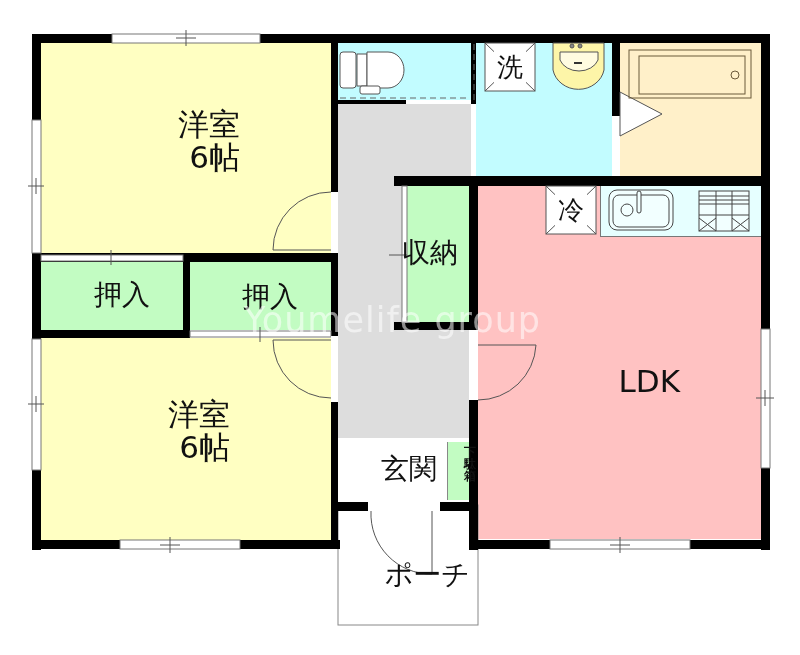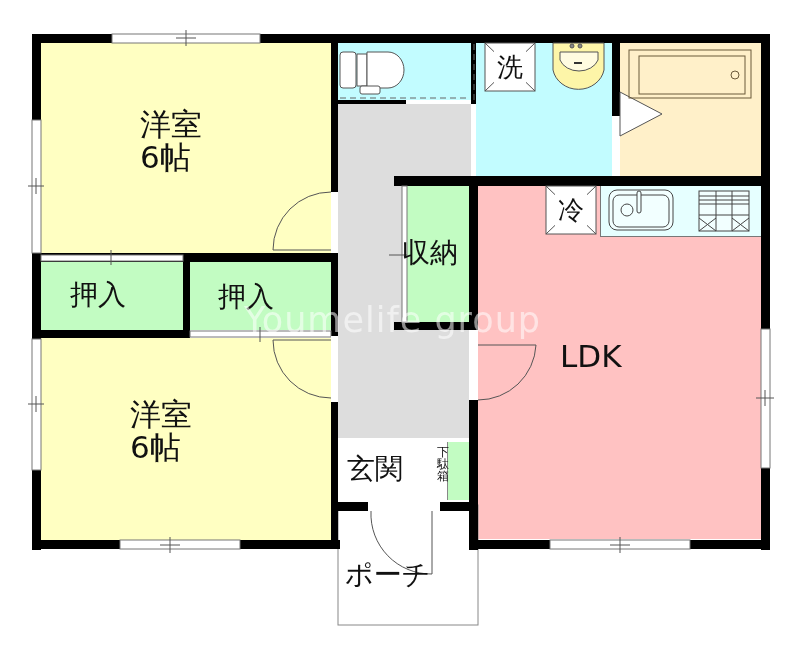--- a/index.html
+++ b/index.html
@@ -1,20 +1,20 @@
 <!DOCTYPE html>
 <html><head>
   <meta charset="utf-8">
   <style>
     html, body { margin: 0; padding: 0; background: #ffffff; }
     body { width: 800px; height: 655px; position: relative; overflow: hidden;
            font-family: "DejaVu Sans", "Liberation Sans", sans-serif; }
     #plan { position: absolute; left: 0; top: 0; width: 800px; height: 655px; }
     .room { position: absolute; }
-    .label { position: absolute; color: #111; text-align: left; line-height: 1.05; white-space: nowrap; }
+    .label { position: absolute; color: #111; text-align: right; line-height: 1.05; white-space: nowrap; }
     .lbl-big { font-size: 31px; }
     .lbl-mid { font-size: 28px; }
     .lbl-small { font-size: 12px; line-height: 1.0; }
     .fixture-box { position: absolute; background: #fff; border: 1px solid #444; box-sizing: border-box;
                    display: flex; align-items: center; justify-content: center; font-size: 26px; color: #111; }
     .watermark { position: absolute; left: 244px; top: 300px; font-size: 35px; color: rgba(255,255,255,0.55);
                  letter-spacing: 1px; white-space: nowrap; pointer-events: none; }
   </style>
 </head>
 <body>
@@ -194,21 +194,21 @@
     <div>洋室</div>
     <div>6帖</div>
   </div>
   <div class="label lbl-big" style="left:130px;top:398px;width:100px;">
     <div>洋室</div>
     <div>6帖</div>
   </div>
   <div class="label lbl-mid" style="left:70px;top:280px;width:80px;">押入</div>
   <div class="label lbl-mid" style="left:218px;top:282px;width:80px;">押入</div>
   <div class="label lbl-mid" style="left:402px;top:238px;width:55px;">収納</div>
-  <div class="label lbl-big" style="left:560px;top:340px;width:120px;">
+  <div class="label lbl-big" style="left:560px;top:365px;width:120px;">
     <div>LDK</div>
   </div>
   <div class="label lbl-mid" style="left:347px;top:454px;width:90px;">玄関</div>
-  <div class="label lbl-small" style="left:437px;top:446px;width:16px;white-space:normal;word-break:break-all;">下駄箱</div>
+  <div class="label lbl-small" style="left:460px;top:446px;width:16px;white-space:normal;word-break:break-all;font-weight:bold;">下駄箱</div>
   <div class="label lbl-mid" style="left:345px;top:560px;width:125px;">ポーチ</div>
 
   <div class="watermark">Youmelife group</div>
 </div>
 
 </body></html>

